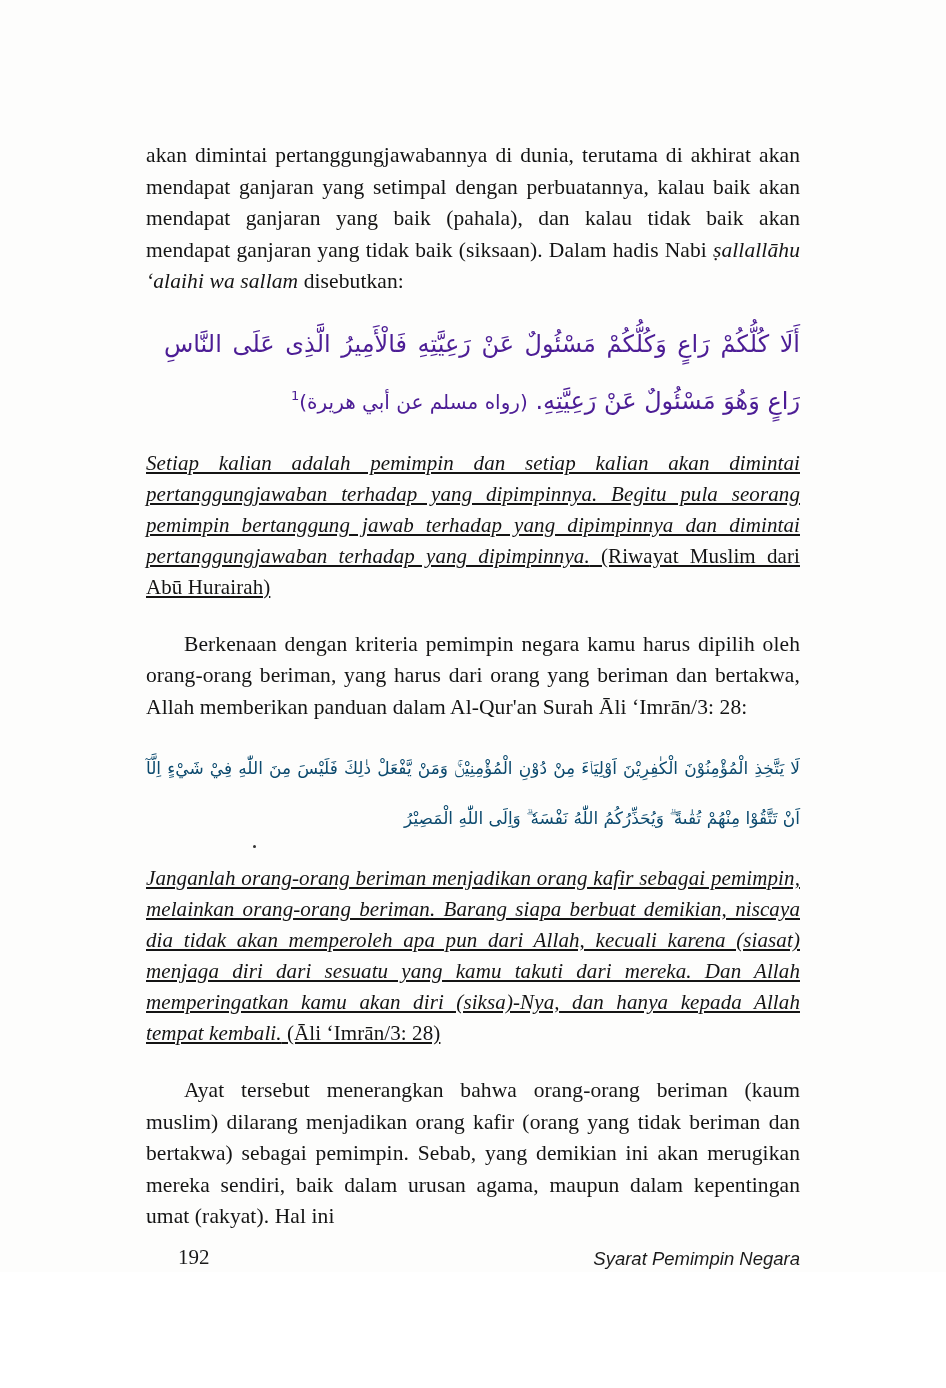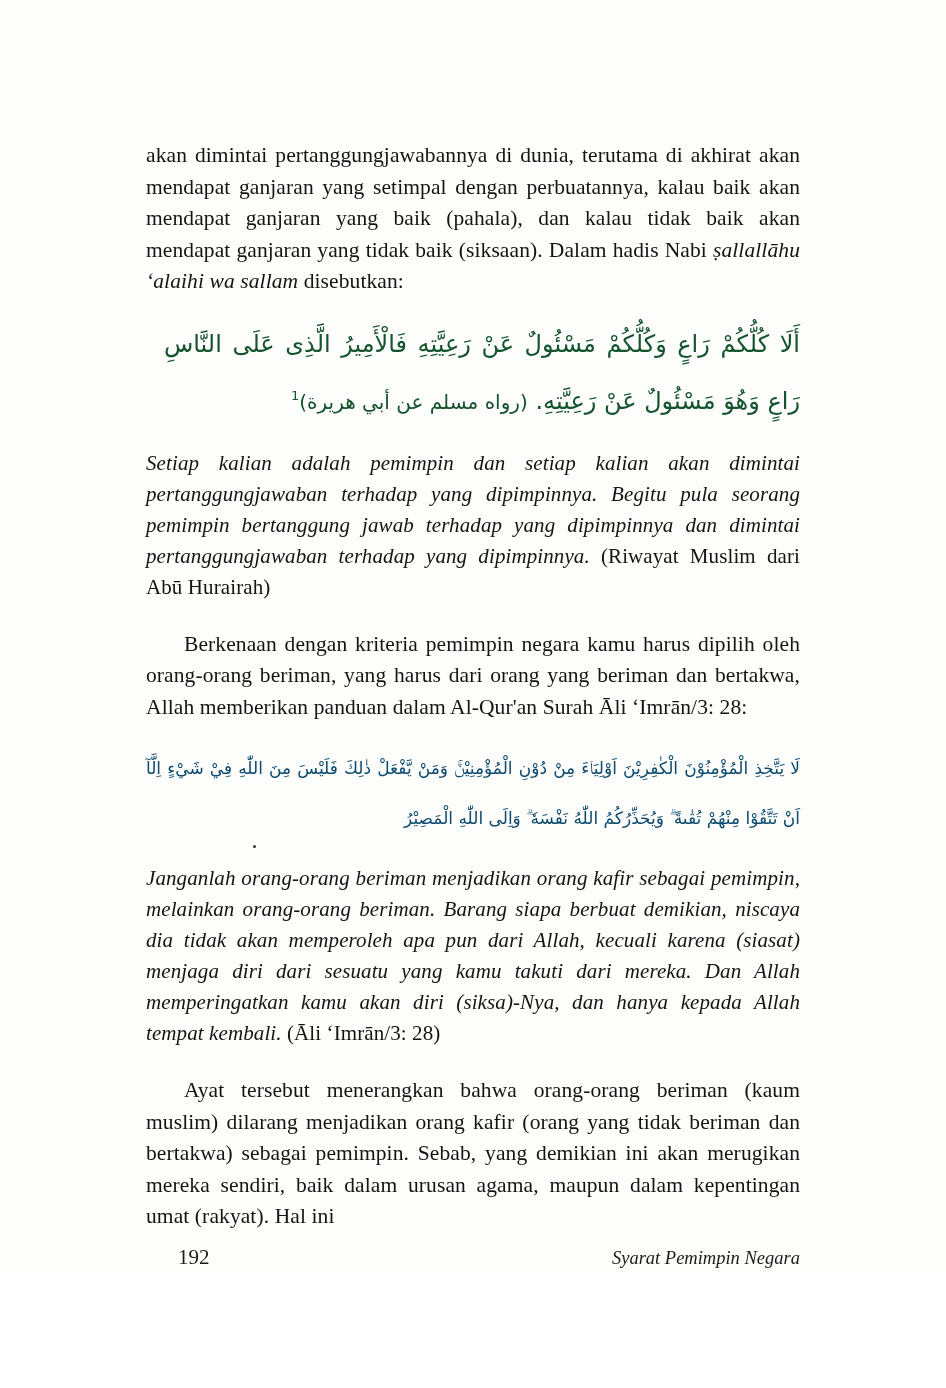--- a/index.html
+++ b/index.html
@@ -42,21 +42,21 @@
   .spacer-md { height: 20px; }
   .spacer-lg { height: 26px; }
 
   .arabic {
     direction: rtl;
     unicode-bidi: bidi-override;
     text-align: justify;
     font-family: "DejaVu Sans", sans-serif;
     font-size: 25px;
     line-height: 54px;
-    color: #14532d;
+    color: #4c1d95;
     margin-left: 18px;
   }
   .arabic.hadith {
     font-size: 24px;
     line-height: 52px;
   }
   .arabic .tail {
     font-size: 20px;
   }
   sup.fn {
@@ -72,20 +72,21 @@
     letter-spacing: -0.5px;
     color: #0c4a6e;
   }
   p.translation {
     margin: 0;
     font-size: 21px;
     line-height: 31px;
     text-align: justify;
     font-style: italic;
     letter-spacing: 0.1px;
+    text-decoration: underline;
   }
   p.translation .src {
     font-style: normal;
   }
   .italic { font-style: italic; }
 
   .footer {
     position: absolute;
     left: 146px;
     right: 146px;
@@ -99,21 +100,21 @@
     top: 0;
     font-size: 21px;
     color: #1a1a1a;
   }
   .running-head {
     position: absolute;
     right: 0;
     top: 3px;
     font-size: 18.5px;
     font-style: italic;
-    font-family: Liberation Serif, serif;
+    font-family: Liberation Sans, sans-serif;
     color: #1a1a1a;
   }
   .tiny-dot {
     position: absolute;
     left: 253px;
     top: 845px;
     width: 3px;
     height: 3px;
     background: #333;
     border-radius: 50%;

